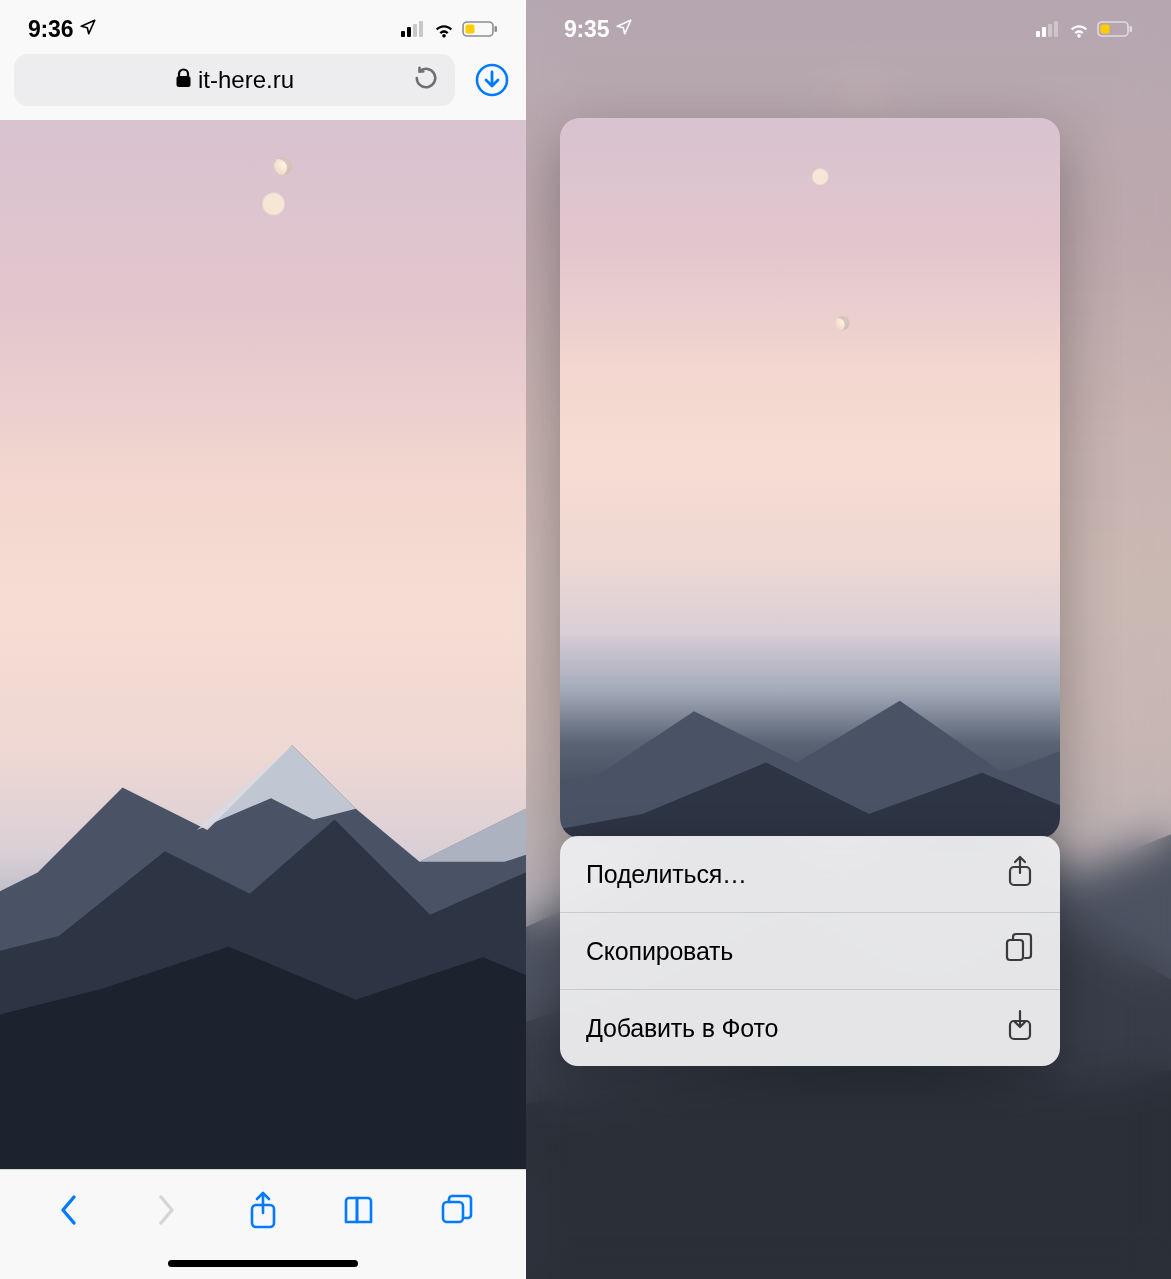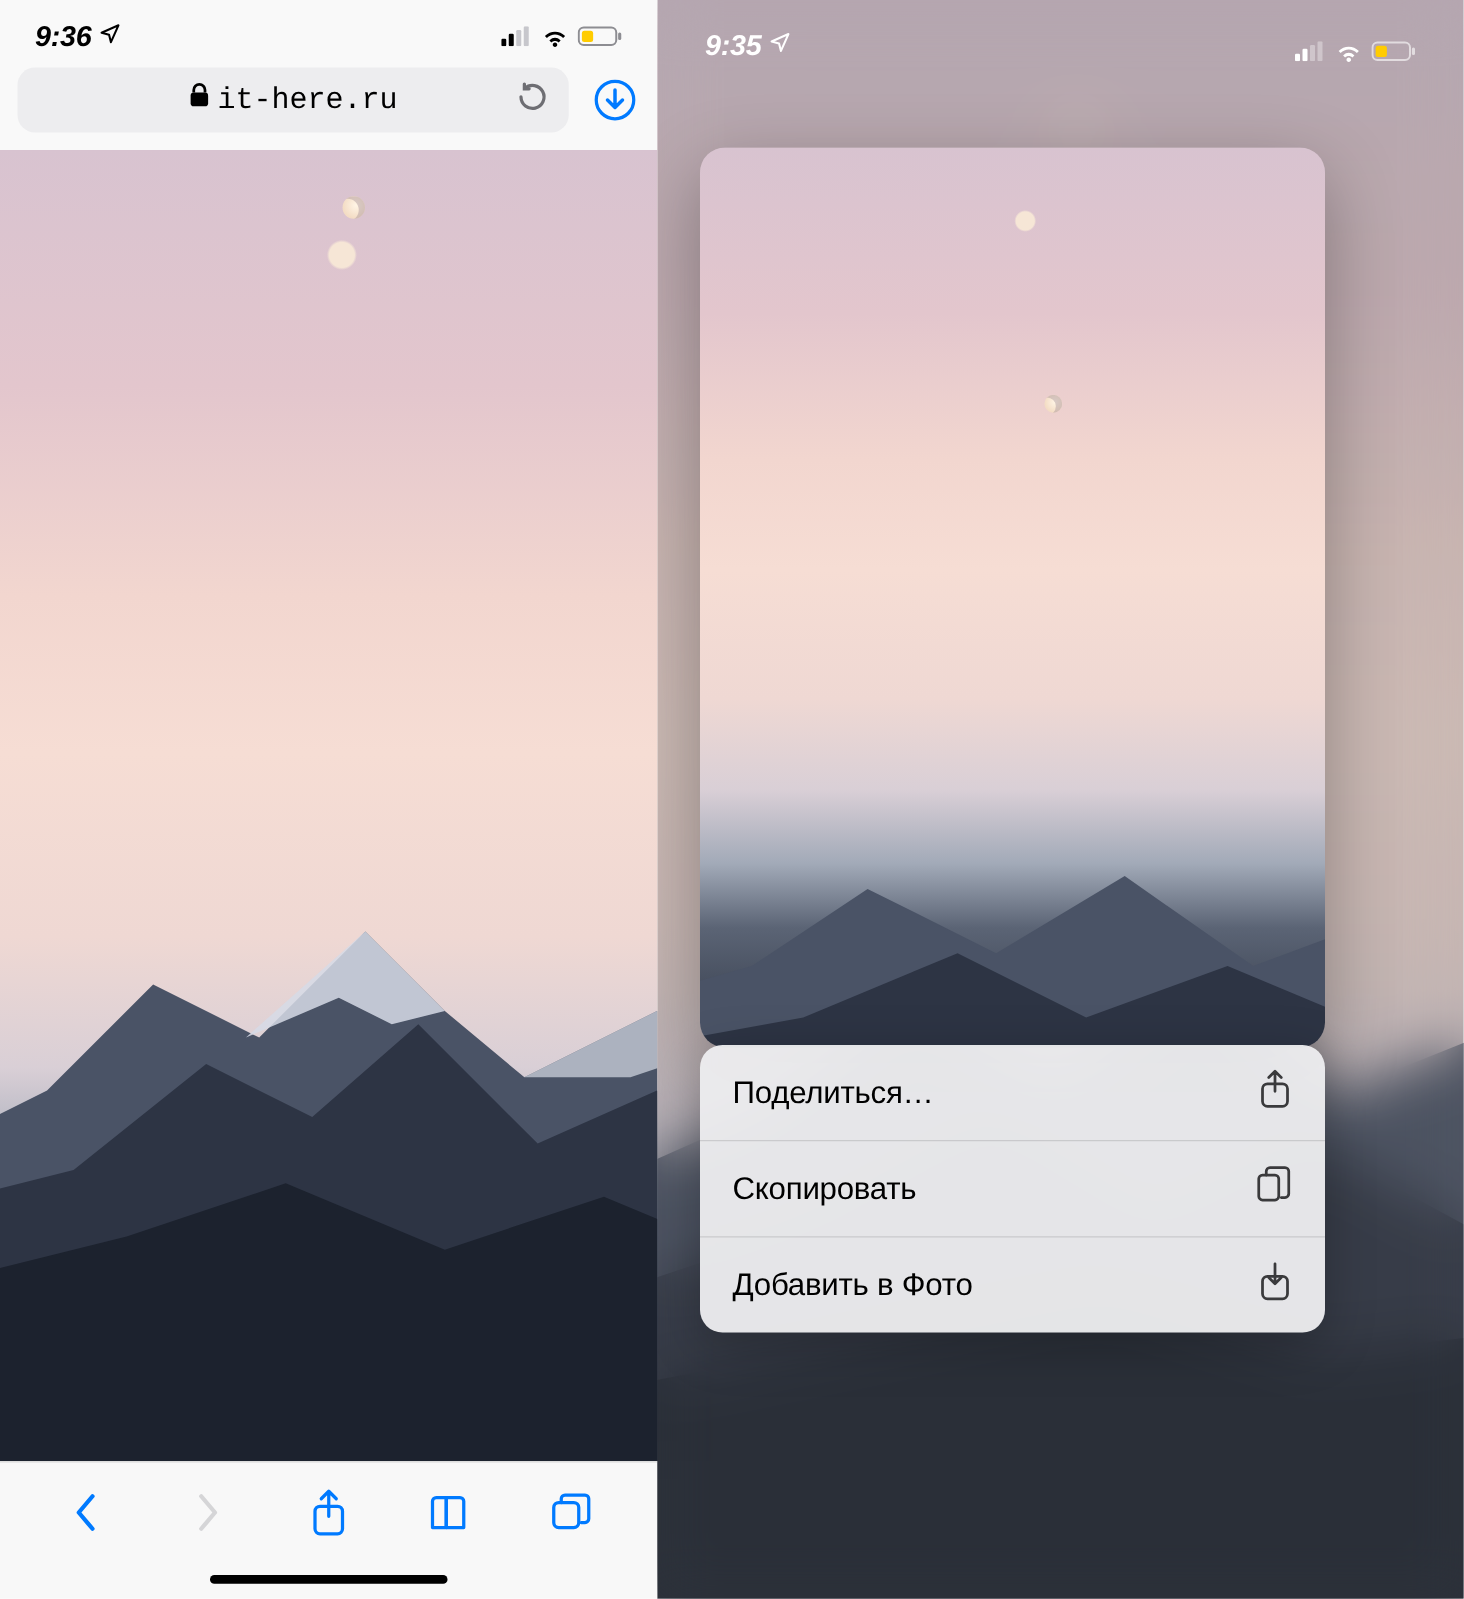--- a/index.html
+++ b/index.html
@@ -36,42 +36,40 @@
   
   .status-bar {
     position: relative;
     height: 50px;
     display: flex;
     align-items: center;
     justify-content: space-between;
     padding: 8px 28px 0 28px;
     box-sizing: border-box;
     z-index: 50;
-    font-style: italic;
   }
   .status-left { display:flex; align-items:center; gap:6px; }
   .status-time {
     font-size: 23px;
     font-weight: 600;
     letter-spacing: -0.2px;
   }
   .status-right { display:flex; align-items:center; gap:6px; }
   .light .status-bar { color:#000; }
   .dark  .status-bar { color:#fff; }
   .status-icons svg { display:block; }
 
   
   .url-row {
     position: relative;
     z-index: 40;
     display:flex;
     align-items:center;
     gap:17px;
     padding: 4px 14px 14px 14px;
-    font-family: Liberation Mono, monospace;
   }
   .url-pill {
     flex: 1;
     height: 52px;
     border-radius: 14px;
     background: #ededef;
     display:flex;
     align-items:center;
     justify-content:center;
     position: relative;
@@ -322,21 +320,21 @@
           <svg viewBox="0 0 600 600" preserveAspectRatio="xMidYMax slice">
             <path d="M0,600 L0,340 L90,300 L180,230 L270,280 L360,210 L440,290 L540,250 L600,300 L600,600 Z" fill="#4a5366"></path>
             <path d="M0,600 L0,410 L120,370 L230,310 L330,370 L430,320 L540,380 L600,360 L600,600 Z" fill="#2d3444"></path>
             <path d="M0,600 L0,470 L150,440 L300,410 L430,450 L600,430 L600,600 Z" fill="#1c222e"></path>
           </svg>
         </div>
       </div>
     </div>
     <div class="bg-blur"></div>
 
-    <div class="status-bar" style="padding-left:38px;padding-right:38px;align-items:flex-end;">
+    <div class="status-bar" style="padding-left:38px;padding-right:38px;">
       <div class="status-left">
         <span class="status-time">9:35</span>
         <span>
           <svg width="18" height="18" viewBox="0 0 24 24" fill="none" stroke="#fff" stroke-width="2.2" stroke-linejoin="round" stroke-linecap="round">
               <path d="M3 11 L21 3 L13 21 L11 13 Z"></path>
             </svg>
         </span>
       </div>
       <div class="status-right status-icons">
         <span>

